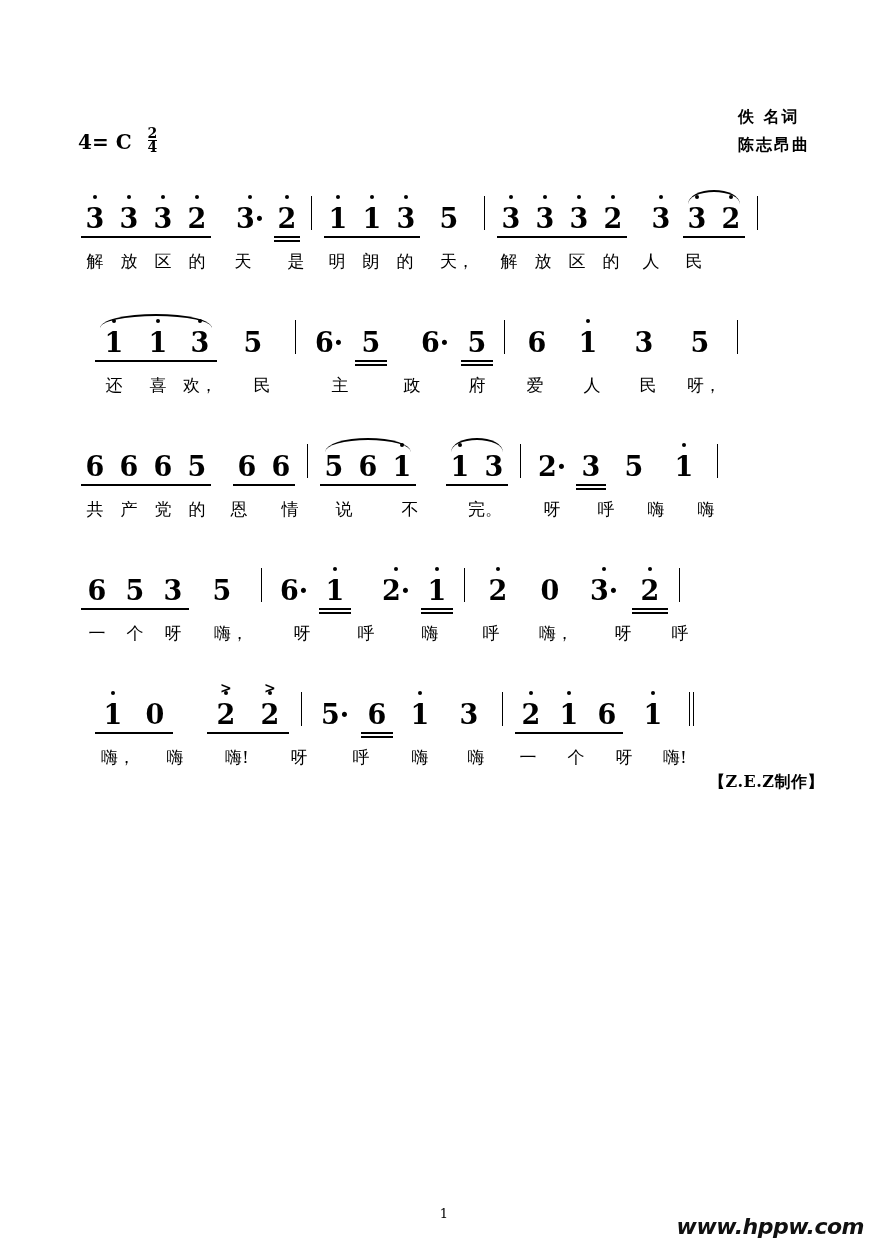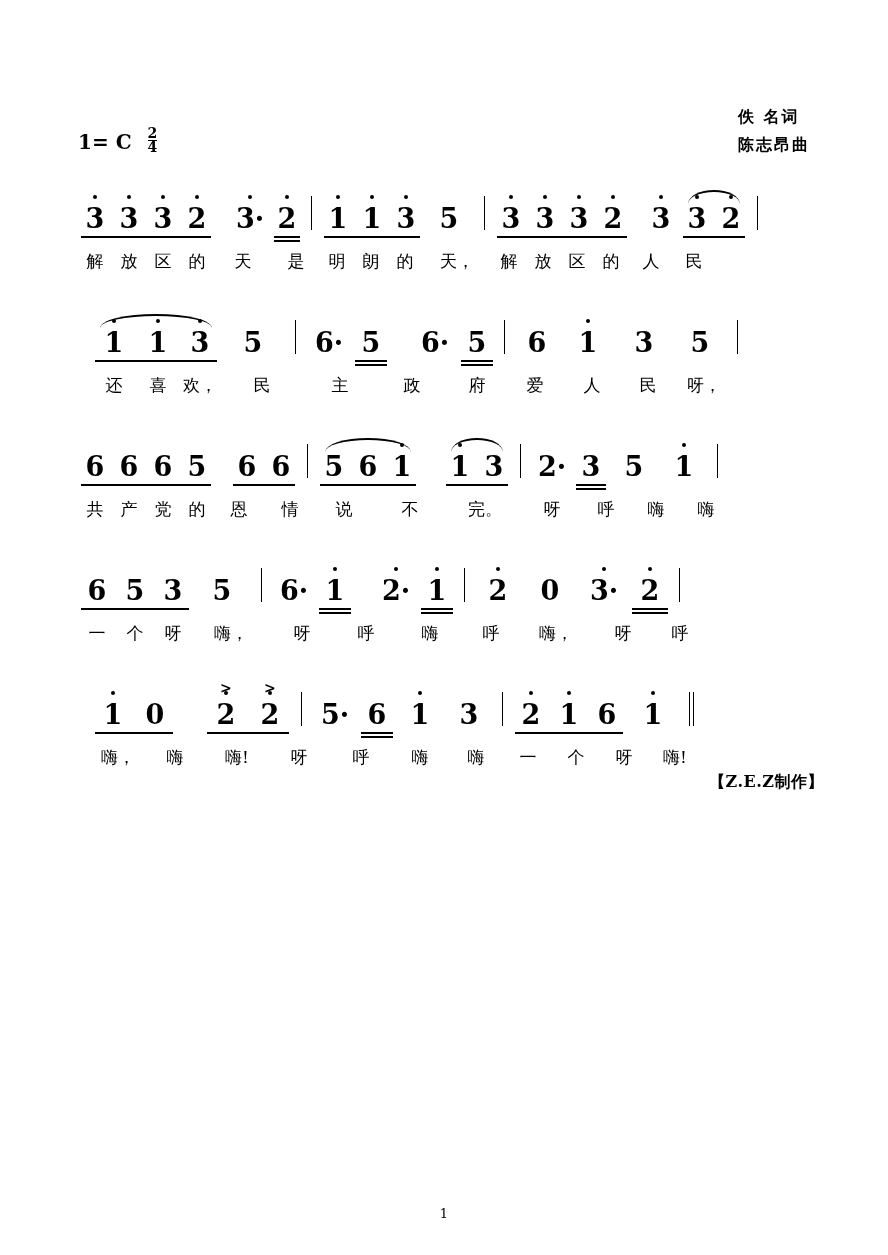--- a/index.html
+++ b/index.html
@@ -228,21 +228,21 @@
 
 <div class="page">
 
 
   <div class="credits">
     <div>佚 名词</div>
     <div>陈志昂曲</div>
   </div>
 
   <div class="keysig">
-    <span>1= C</span>
+    <span>4= C</span>
     <span class="meter">
       <span class="num">2</span>
       <span class="den">4</span>
     </span>
   </div>
 
   <div class="systems">
 
     <div class="system">
       <div class="measure-row">
@@ -619,14 +619,15 @@
         <div class="lyr" style="width:54px">嗨!</div>
       </div>
     </div>
 
   </div>
 
   <div class="maker">【Z.E.Z制作】</div>
 
   <div class="pageno">1</div>
 
+  <div class="watermark">www.hppw.com</div>
 
 </div>
 
 </body></html>

